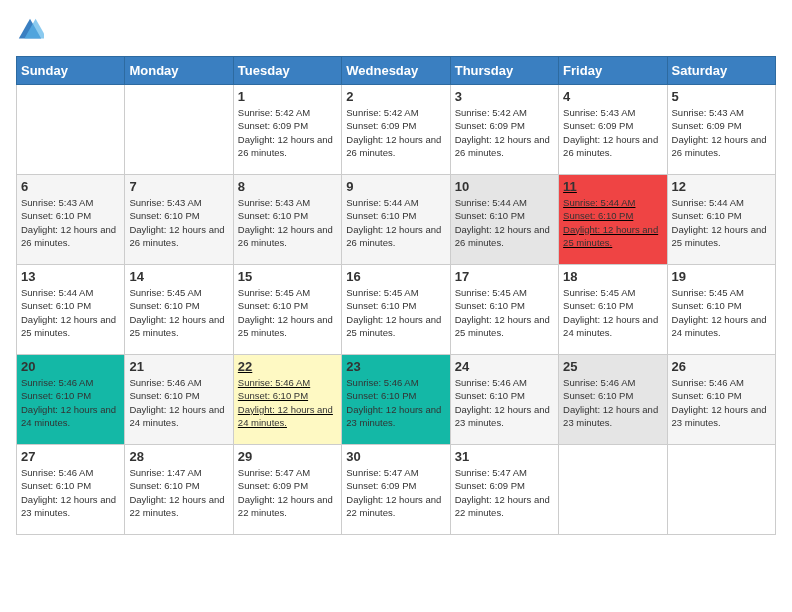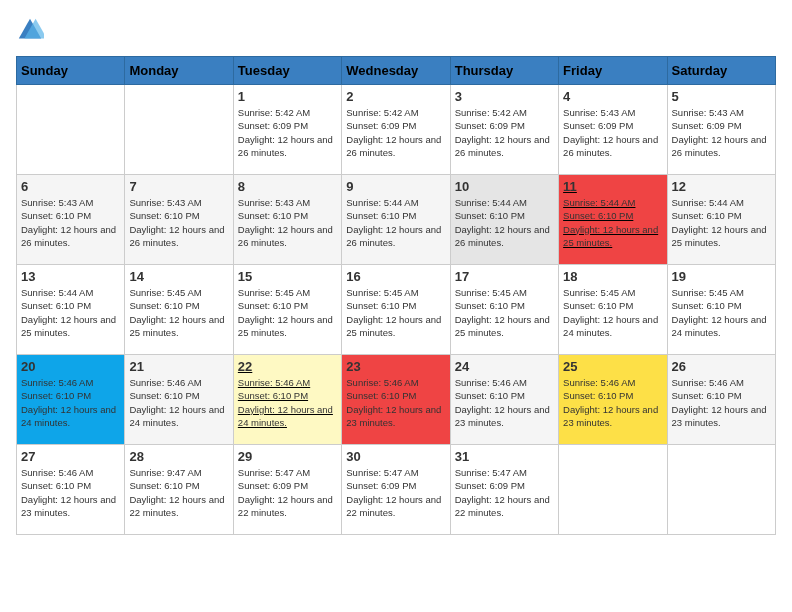--- a/index.html
+++ b/index.html
@@ -48,21 +48,21 @@
       font-size: 14px;
       color: #444;
     }
     .calendar {
       width: 100%;
       border-collapse: collapse;
       border: 1px solid #ccc;
     }
     .calendar th {
       background-color: #3a7fc1;
-      color: #000000;
+      color: #ffffff;
       font-size: 13px;
       font-weight: bold;
       padding: 6px 4px;
       text-align: left;
       border: 1px solid #2d6aa0;
     }
     .calendar td {
       vertical-align: top;
       width: calc(100% / 7);
       border: 1px solid #ccc;
@@ -239,51 +239,51 @@
 Daylight: 12 hours and 24 minutes.</div>
         </td>
         <td>
           <span class="day-number">19</span>
           <div class="day-info">Sunrise: 5:45 AM
 Sunset: 6:10 PM
 Daylight: 12 hours and 24 minutes.</div>
         </td>
       </tr>
       <tr>
-        <td style="background-color: #0ea5e9;">
+        <td style="background-color: #14b8a6;">
           <span class="day-number">20</span>
           <div class="day-info">Sunrise: 5:46 AM
 Sunset: 6:10 PM
 Daylight: 12 hours and 24 minutes.</div>
         </td>
         <td style="background-color: rgb(245, 245, 245); margin-left: 44px;">
           <span class="day-number">21</span>
           <div class="day-info">Sunrise: 5:46 AM
 Sunset: 6:10 PM
 Daylight: 12 hours and 24 minutes.</div>
         </td>
         <td style="background-color: #fef9c3; text-decoration: underline;">
           <span class="day-number">22</span>
           <div class="day-info">Sunrise: 5:46 AM
 Sunset: 6:10 PM
 Daylight: 12 hours and 24 minutes.</div>
         </td>
-        <td style="background-color: #ef4444;">
+        <td style="background-color: #14b8a6;">
           <span class="day-number">23</span>
           <div class="day-info">Sunrise: 5:46 AM
 Sunset: 6:10 PM
 Daylight: 12 hours and 23 minutes.</div>
         </td>
         <td style="background-color: rgb(245, 245, 245);">
           <span class="day-number">24</span>
           <div class="day-info">Sunrise: 5:46 AM
 Sunset: 6:10 PM
 Daylight: 12 hours and 23 minutes.</div>
         </td>
-        <td style="background-color: #fde047;">
+        <td style="background-color: #e5e5e5;">
           <span class="day-number">25</span>
           <div class="day-info">Sunrise: 5:46 AM
 Sunset: 6:10 PM
 Daylight: 12 hours and 23 minutes.</div>
         </td>
         <td style="background-color: rgb(245, 245, 245);">
           <span class="day-number">26</span>
           <div class="day-info">Sunrise: 5:46 AM
 Sunset: 6:10 PM
 Daylight: 12 hours and 23 minutes.</div>
@@ -291,21 +291,21 @@
       </tr>
       <tr>
         <td>
           <span class="day-number">27</span>
           <div class="day-info">Sunrise: 5:46 AM
 Sunset: 6:10 PM
 Daylight: 12 hours and 23 minutes.</div>
         </td>
         <td>
           <span class="day-number">28</span>
-          <div class="day-info">Sunrise: 9:47 AM
+          <div class="day-info">Sunrise: 1:47 AM
 Sunset: 6:10 PM
 Daylight: 12 hours and 22 minutes.</div>
         </td>
         <td>
           <span class="day-number">29</span>
           <div class="day-info">Sunrise: 5:47 AM
 Sunset: 6:09 PM
 Daylight: 12 hours and 22 minutes.</div>
         </td>
         <td>

